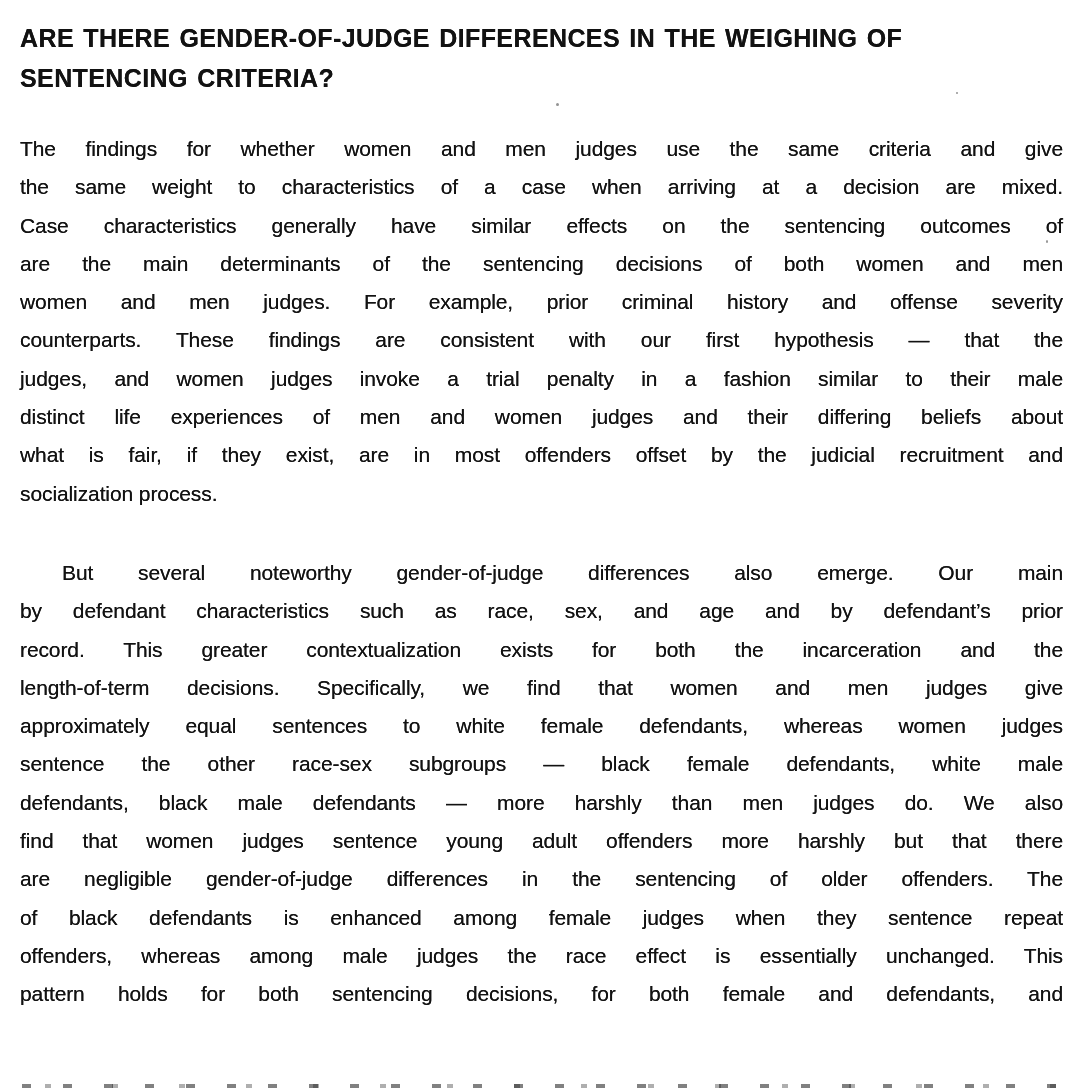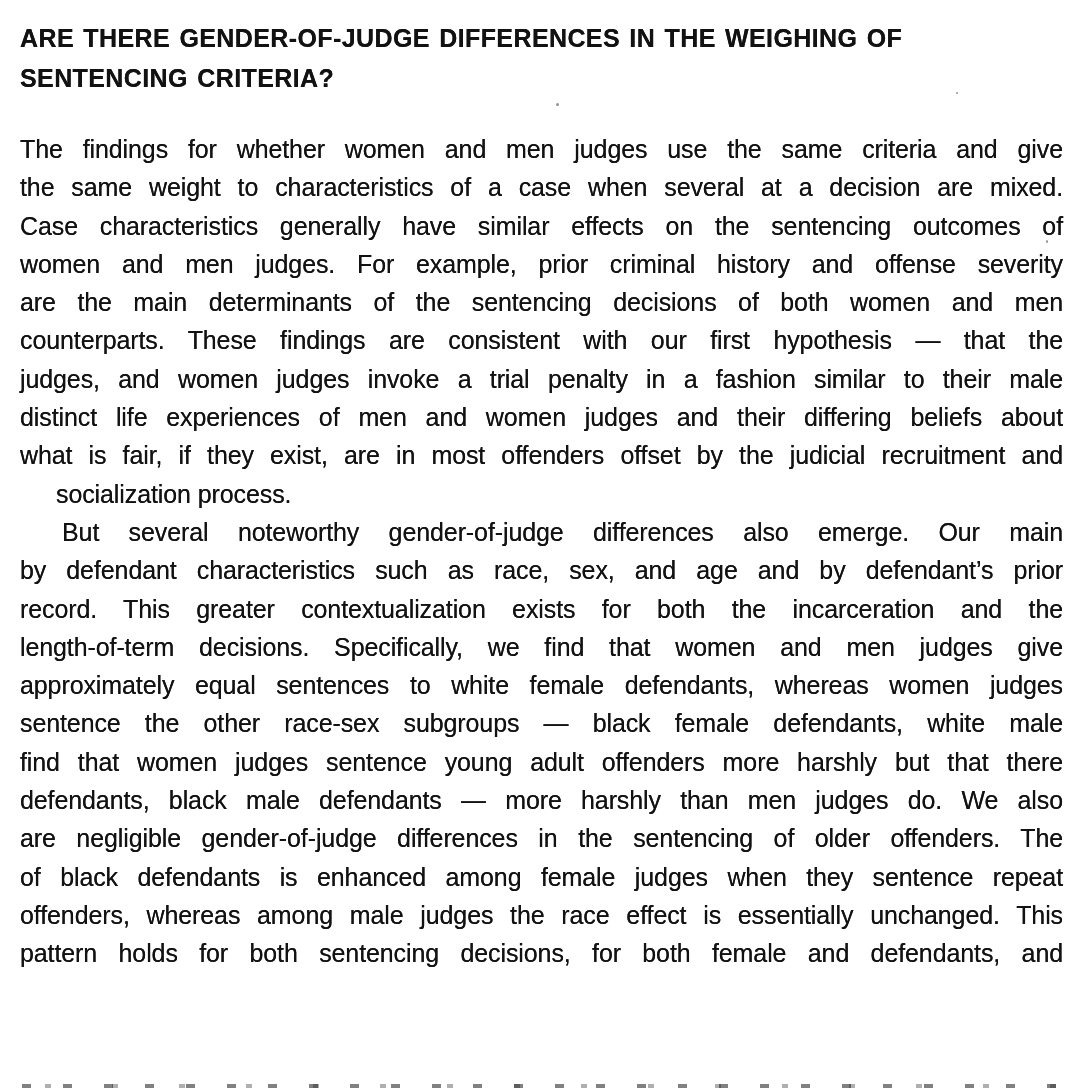--- a/index.html
+++ b/index.html
@@ -28,37 +28,37 @@
     line-height: 40px;
     letter-spacing: 0.4px;
     word-spacing: 2px;
     margin-bottom: 32px;
     text-shadow: 0 0 0.5px rgba(10,10,10,0.9);
   }
   .heading .hline {
     white-space: nowrap;
   }
   .bodytext {
-    font-size: 25px;
+    font-size: 21px;
     letter-spacing: -0.1px;
     text-shadow: 0 0 0.45px rgba(10,10,10,0.85);
   }
   .bodytext .line {
     height: 38.3px;
     line-height: 38.3px;
     text-align: justify;
     text-align-last: justify;
     overflow: visible;
   }
   .bodytext .line.end {
     text-align-last: left;
-    margin-left: 36px;
   }
   .bodytext .line.indent {
     text-indent: 42px;
+    margin-top: 41px;
   }
   
   .cutoff {
     position: absolute;
     left: 22px;
     right: 30px;
     bottom: 0;
     height: 4px;
     background:
       repeating-linear-gradient(90deg,
@@ -86,40 +86,40 @@
 
     <div class="heading">
       <div class="hline">ARE THERE GENDER-OF-JUDGE DIFFERENCES IN THE WEIGHING OF</div>
       <div class="hline">SENTENCING CRITERIA?</div>
     </div>
 
     <div class="bodytext">
 
       <div class="paragraph">
         <div class="line">The findings for whether women and men judges use the same criteria and give</div>
-        <div class="line">the same weight to characteristics of a case when several at a decision are mixed.</div>
+        <div class="line">the same weight to characteristics of a case when arriving at a decision are mixed.</div>
         <div class="line">Case characteristics generally have similar effects on the sentencing outcomes of</div>
+        <div class="line">are the main determinants of the sentencing decisions of both women and men</div>
         <div class="line">women and men judges. For example, prior criminal history and offense severity</div>
-        <div class="line">are the main determinants of the sentencing decisions of both women and men</div>
         <div class="line">counterparts. These findings are consistent with our first hypothesis — that the</div>
         <div class="line">judges, and women judges invoke a trial penalty in a fashion similar to their male</div>
         <div class="line">distinct life experiences of men and women judges and their differing beliefs about</div>
         <div class="line">what is fair, if they exist, are in most offenders offset by the judicial recruitment and</div>
         <div class="line end">socialization process.</div>
       </div>
 
       <div class="paragraph">
         <div class="line indent">But several noteworthy gender-of-judge differences also emerge. Our main</div>
         <div class="line">by defendant characteristics such as race, sex, and age and by defendant’s prior</div>
         <div class="line">record. This greater contextualization exists for both the incarceration and the</div>
         <div class="line">length-of-term decisions. Specifically, we find that women and men judges give</div>
         <div class="line">approximately equal sentences to white female defendants, whereas women judges</div>
         <div class="line">sentence the other race-sex subgroups — black female defendants, white male</div>
+        <div class="line">defendants, black male defendants — more harshly than men judges do. We also</div>
         <div class="line">find that women judges sentence young adult offenders more harshly but that there</div>
-        <div class="line">defendants, black male defendants — more harshly than men judges do. We also</div>
         <div class="line">are negligible gender-of-judge differences in the sentencing of older offenders. The</div>
         <div class="line">of black defendants is enhanced among female judges when they sentence repeat</div>
         <div class="line">offenders, whereas among male judges the race effect is essentially unchanged. This</div>
         <div class="line">pattern holds for both sentencing decisions, for both female and defendants, and</div>
       </div>
 
     </div>
   </div>
 
   <div class="cutoff"></div>

